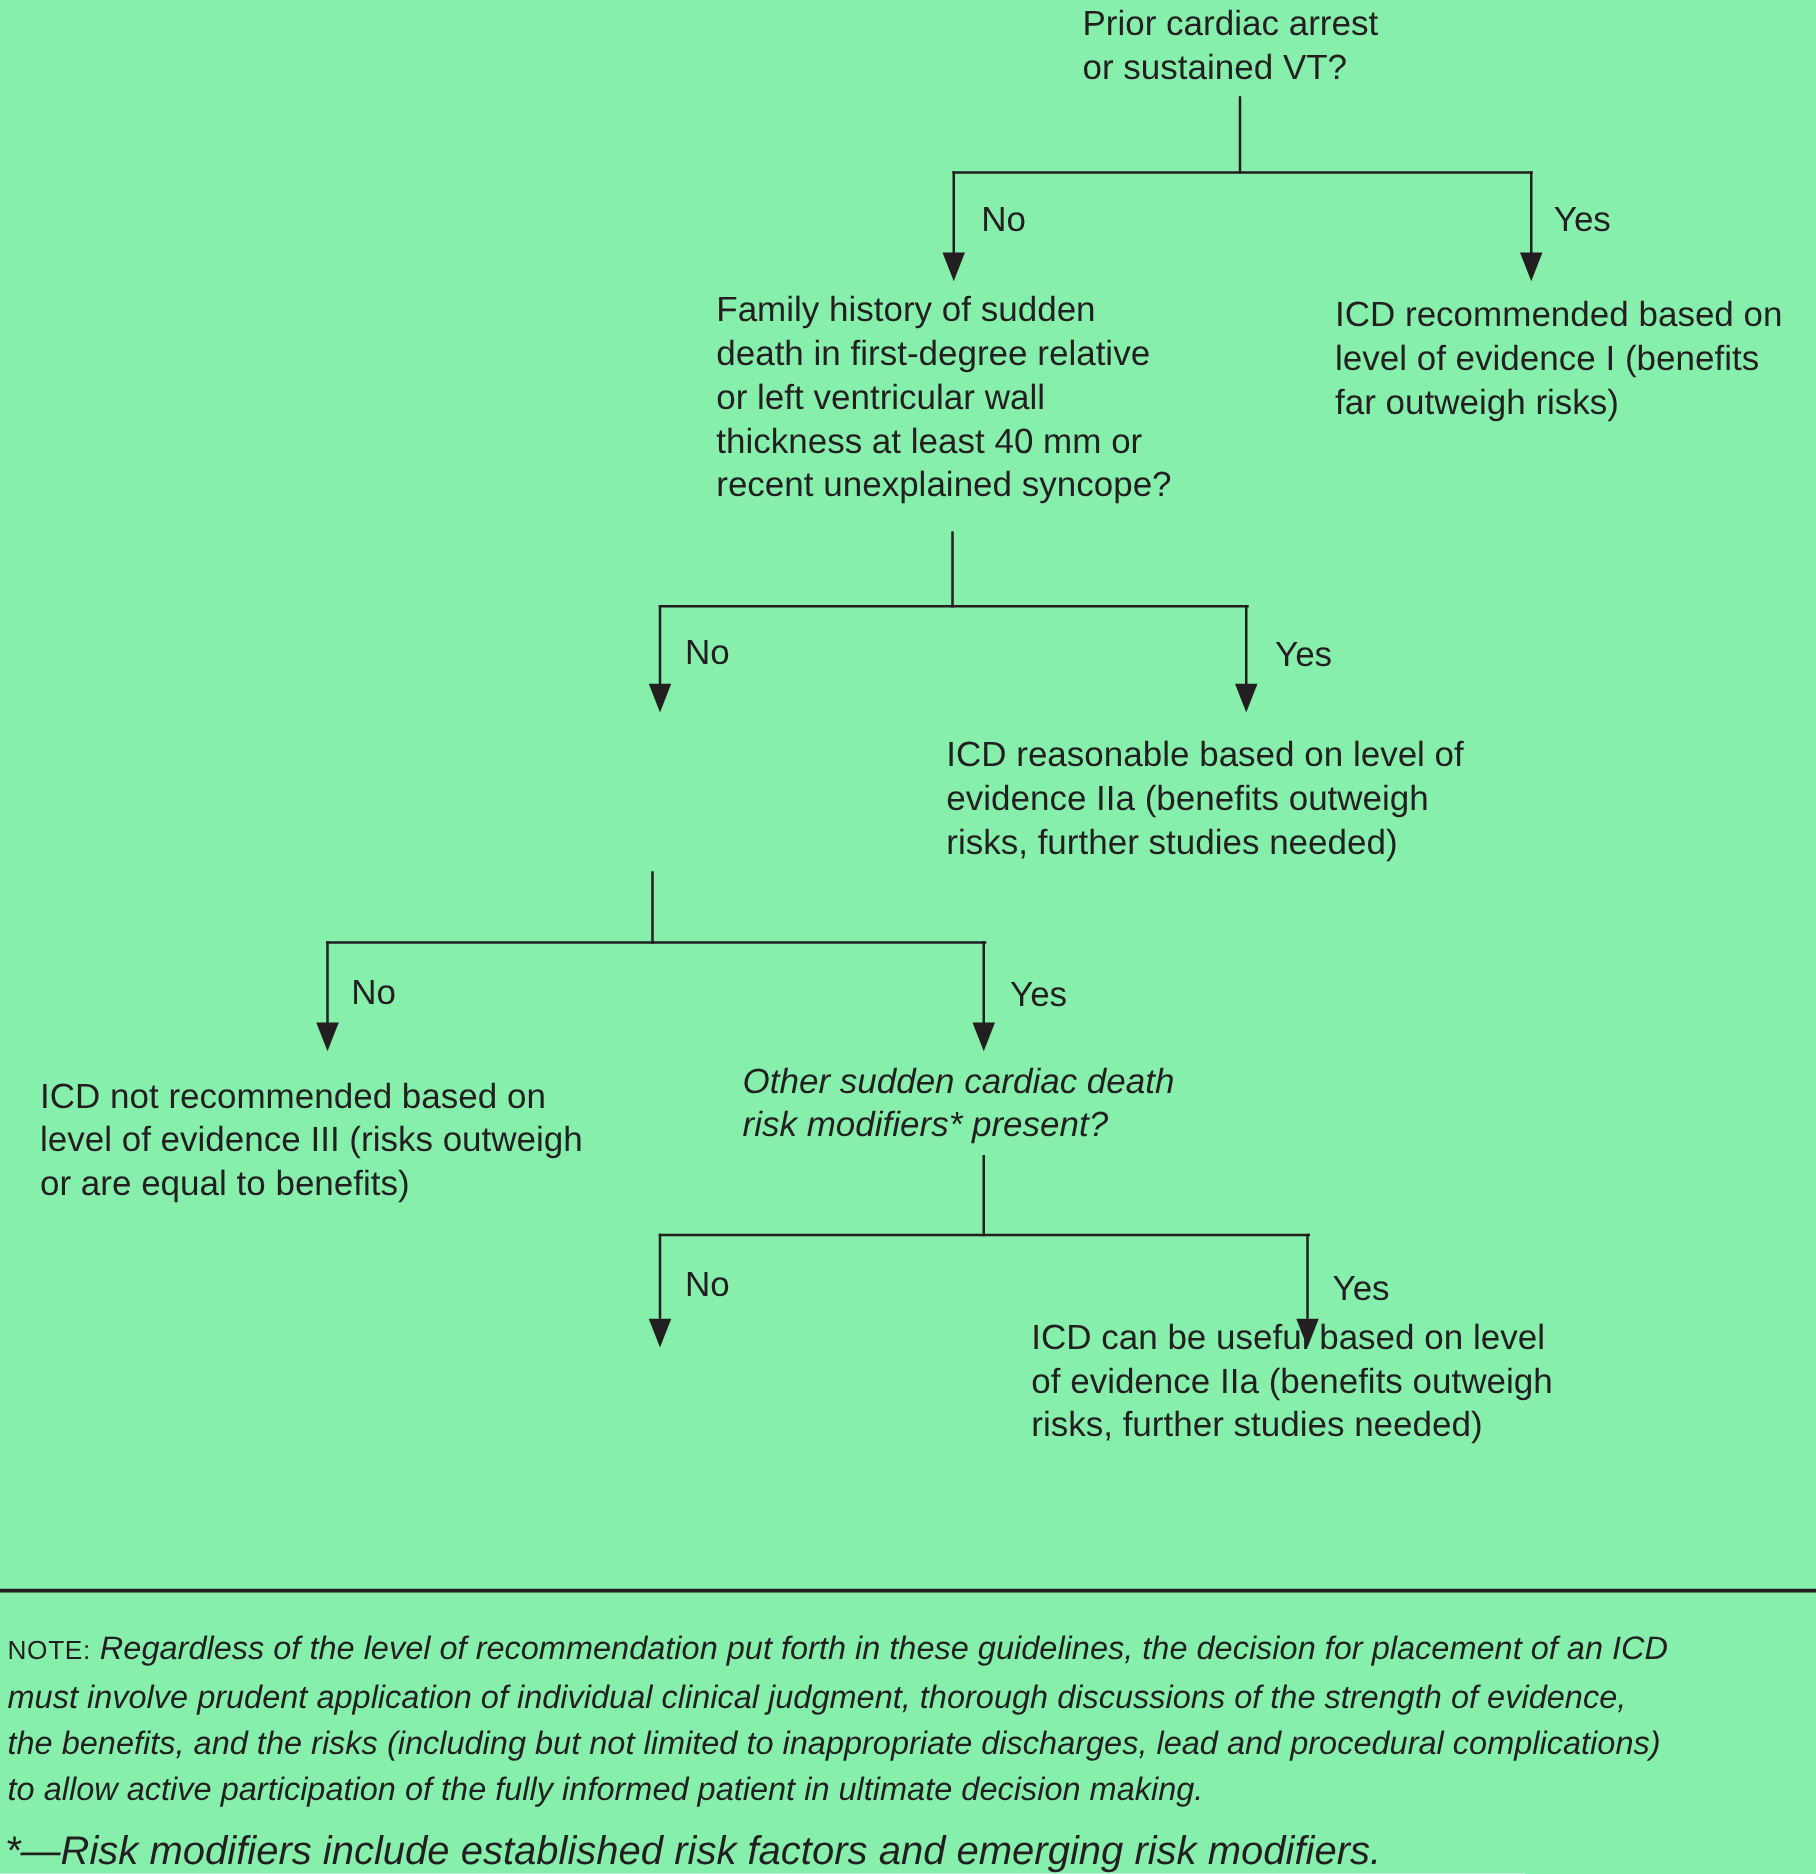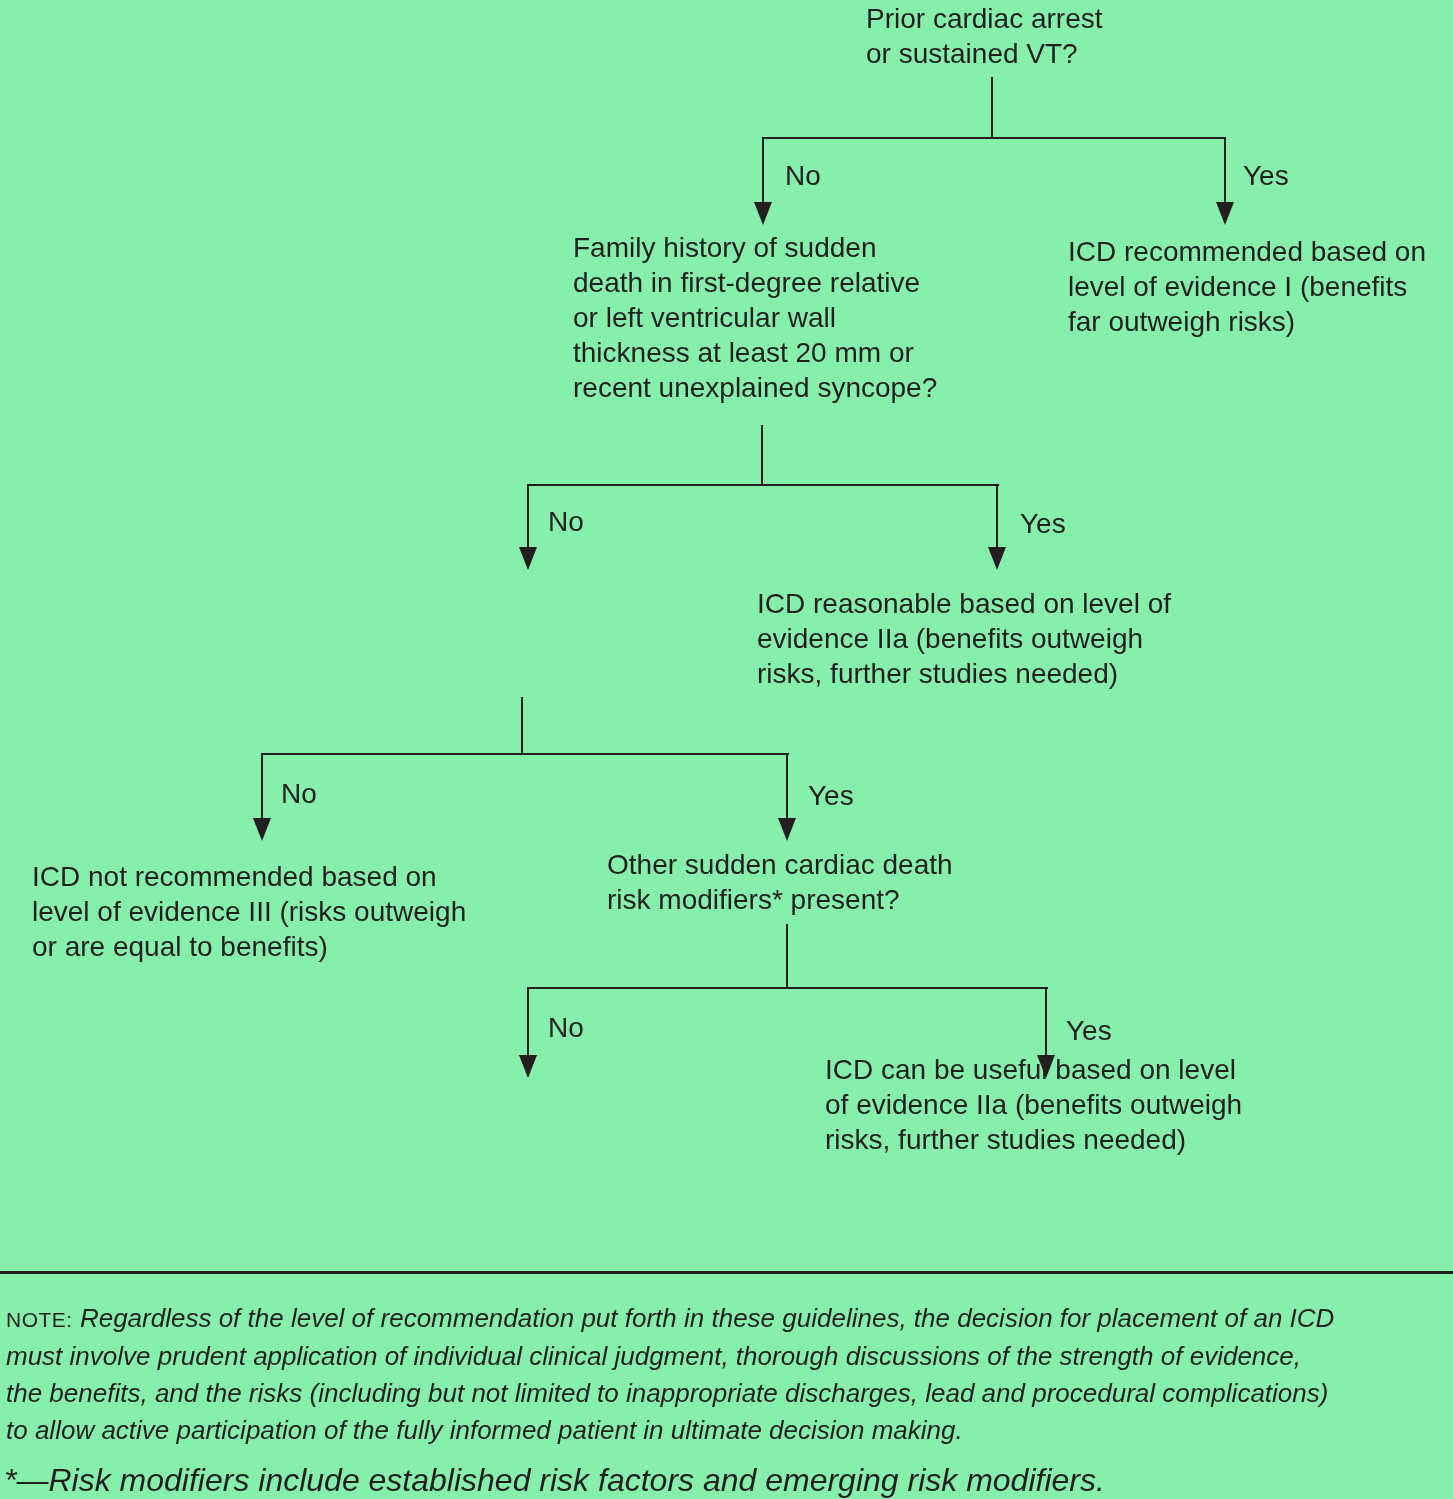--- a/index.html
+++ b/index.html
@@ -71,21 +71,21 @@
   <div class="vline" style="left:762px; top:137px; height:66px;"></div>
   <div class="arrow-down" style="left:754px; top:202px;"></div>
   <div class="vline" style="left:1224px; top:137px; height:66px;"></div>
   <div class="arrow-down" style="left:1216px; top:202px;"></div>
   <div class="edge-label" style="left:785px; top:160px;">No</div>
   <div class="edge-label" style="left:1243px; top:160px;">Yes</div>
 
   <div class="node" style="left:573px; top:230px;">Family history of sudden
 death in first-degree relative
 or left ventricular wall
-thickness at least 20 mm or
+thickness at least 40 mm or
 recent unexplained syncope?</div>
   <div class="node" style="left:1068px; top:234px;">ICD recommended based on
 level of evidence I (benefits
 far outweigh risks)</div>
 
   <div class="vline" style="left:761px; top:425px; height:61px;"></div>
   <div class="hline" style="left:527px; top:484px; width:472px;"></div>
   <div class="vline" style="left:527px; top:484px; height:65px;"></div>
   <div class="arrow-down" style="left:519px; top:547px;"></div>
   <div class="vline" style="left:996px; top:484px; height:65px;"></div>
@@ -102,21 +102,21 @@
   <div class="vline" style="left:261px; top:753px; height:66px;"></div>
   <div class="arrow-down" style="left:253px; top:818px;"></div>
   <div class="vline" style="left:786px; top:753px; height:66px;"></div>
   <div class="arrow-down" style="left:778px; top:818px;"></div>
   <div class="edge-label" style="left:281px; top:778px;">No</div>
   <div class="edge-label" style="left:808px; top:780px;">Yes</div>
 
   <div class="node" style="left:32px; top:859px;">ICD not recommended based on
 level of evidence III (risks outweigh
 or are equal to benefits)</div>
-  <div class="node" style="left:607px; top:847px;">Other sudden cardiac death
+  <div class="node" style="left:594px; top:847px;font-style:italic;">Other sudden cardiac death
 risk modifiers* present?</div>
 
   <div class="vline" style="left:786px; top:924px; height:65px;"></div>
   <div class="hline" style="left:527px; top:987px; width:521px;"></div>
   <div class="vline" style="left:527px; top:987px; height:68px;"></div>
   <div class="arrow-down" style="left:519px; top:1055px;"></div>
   <div class="vline" style="left:1045px; top:987px; height:68px;"></div>
   <div class="arrow-down" style="left:1037px; top:1055px;"></div>
   <div class="edge-label" style="left:548px; top:1012px;">No</div>
   <div class="edge-label" style="left:1066px; top:1015px;">Yes</div>

